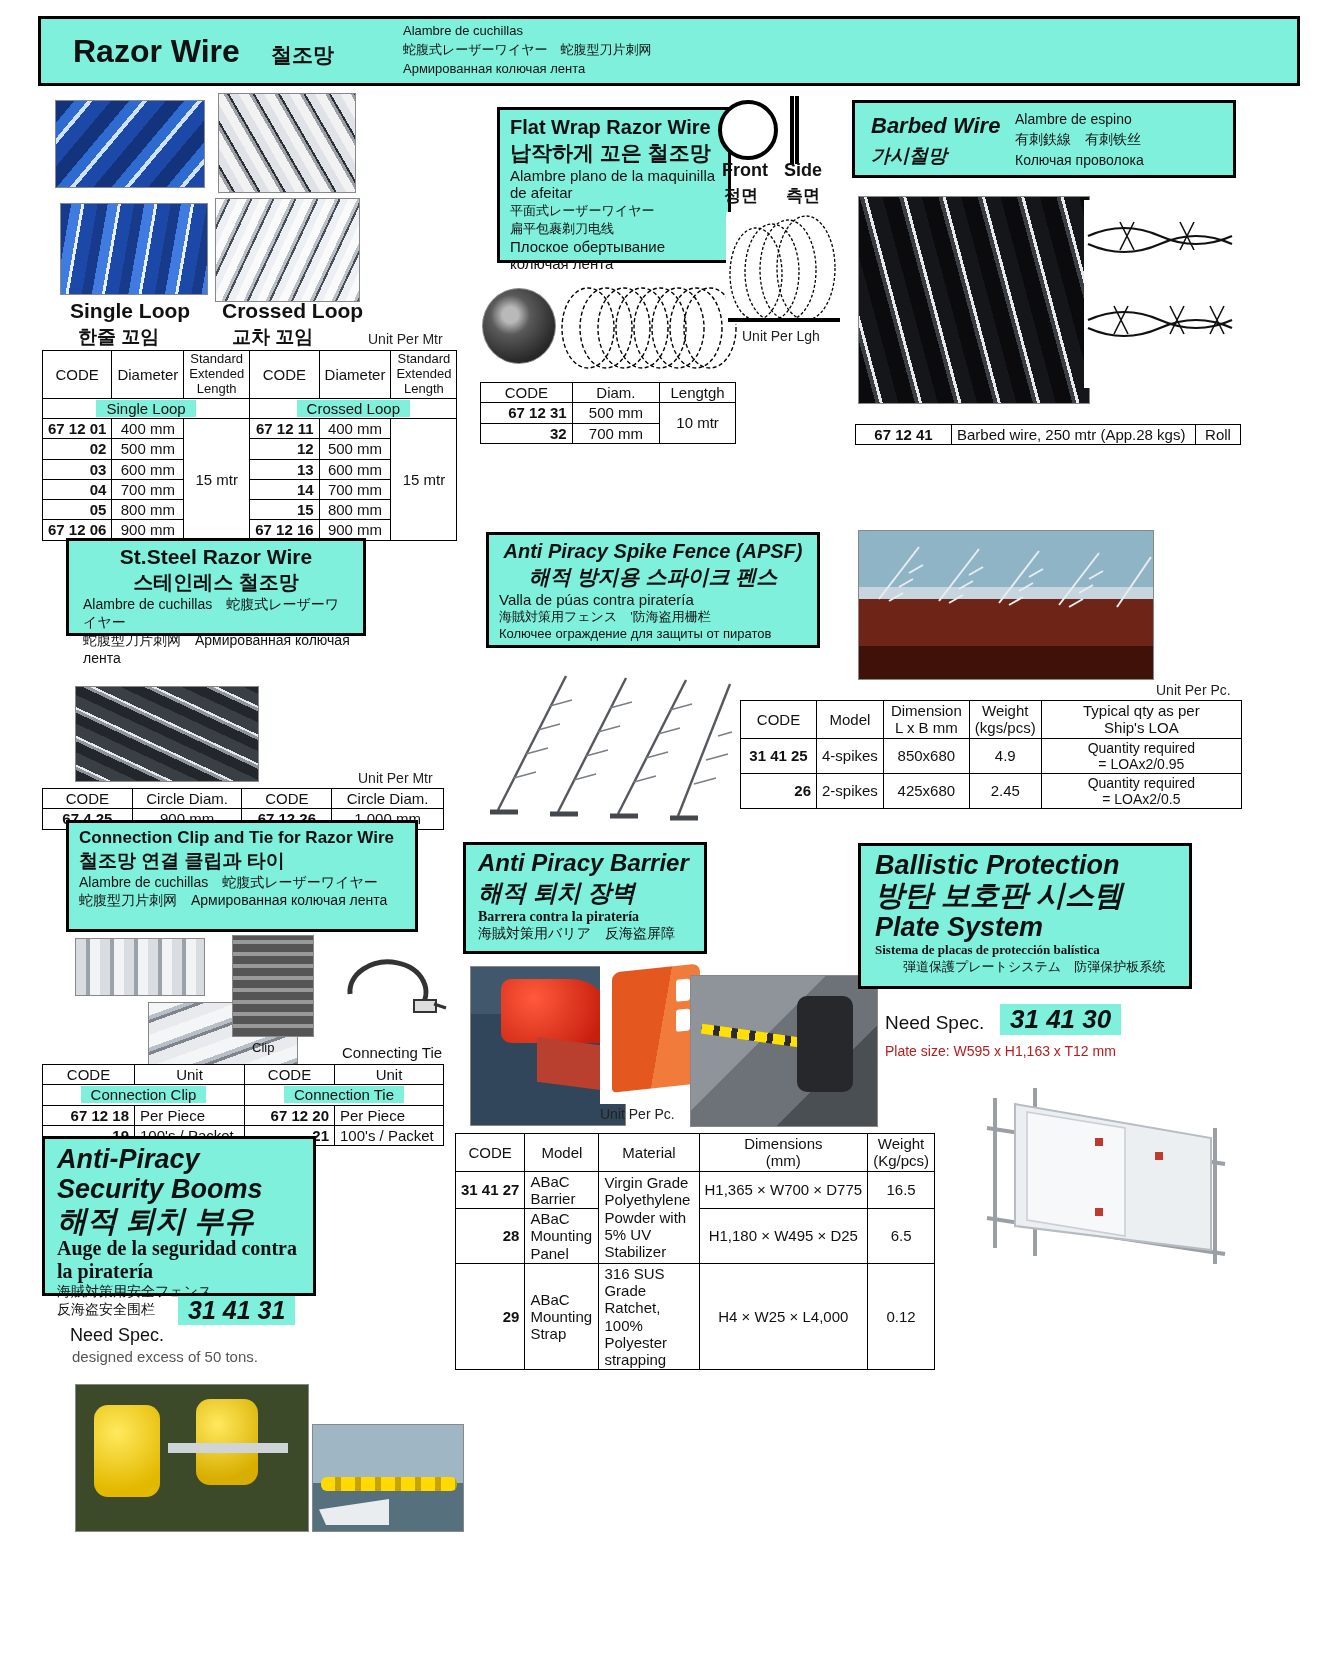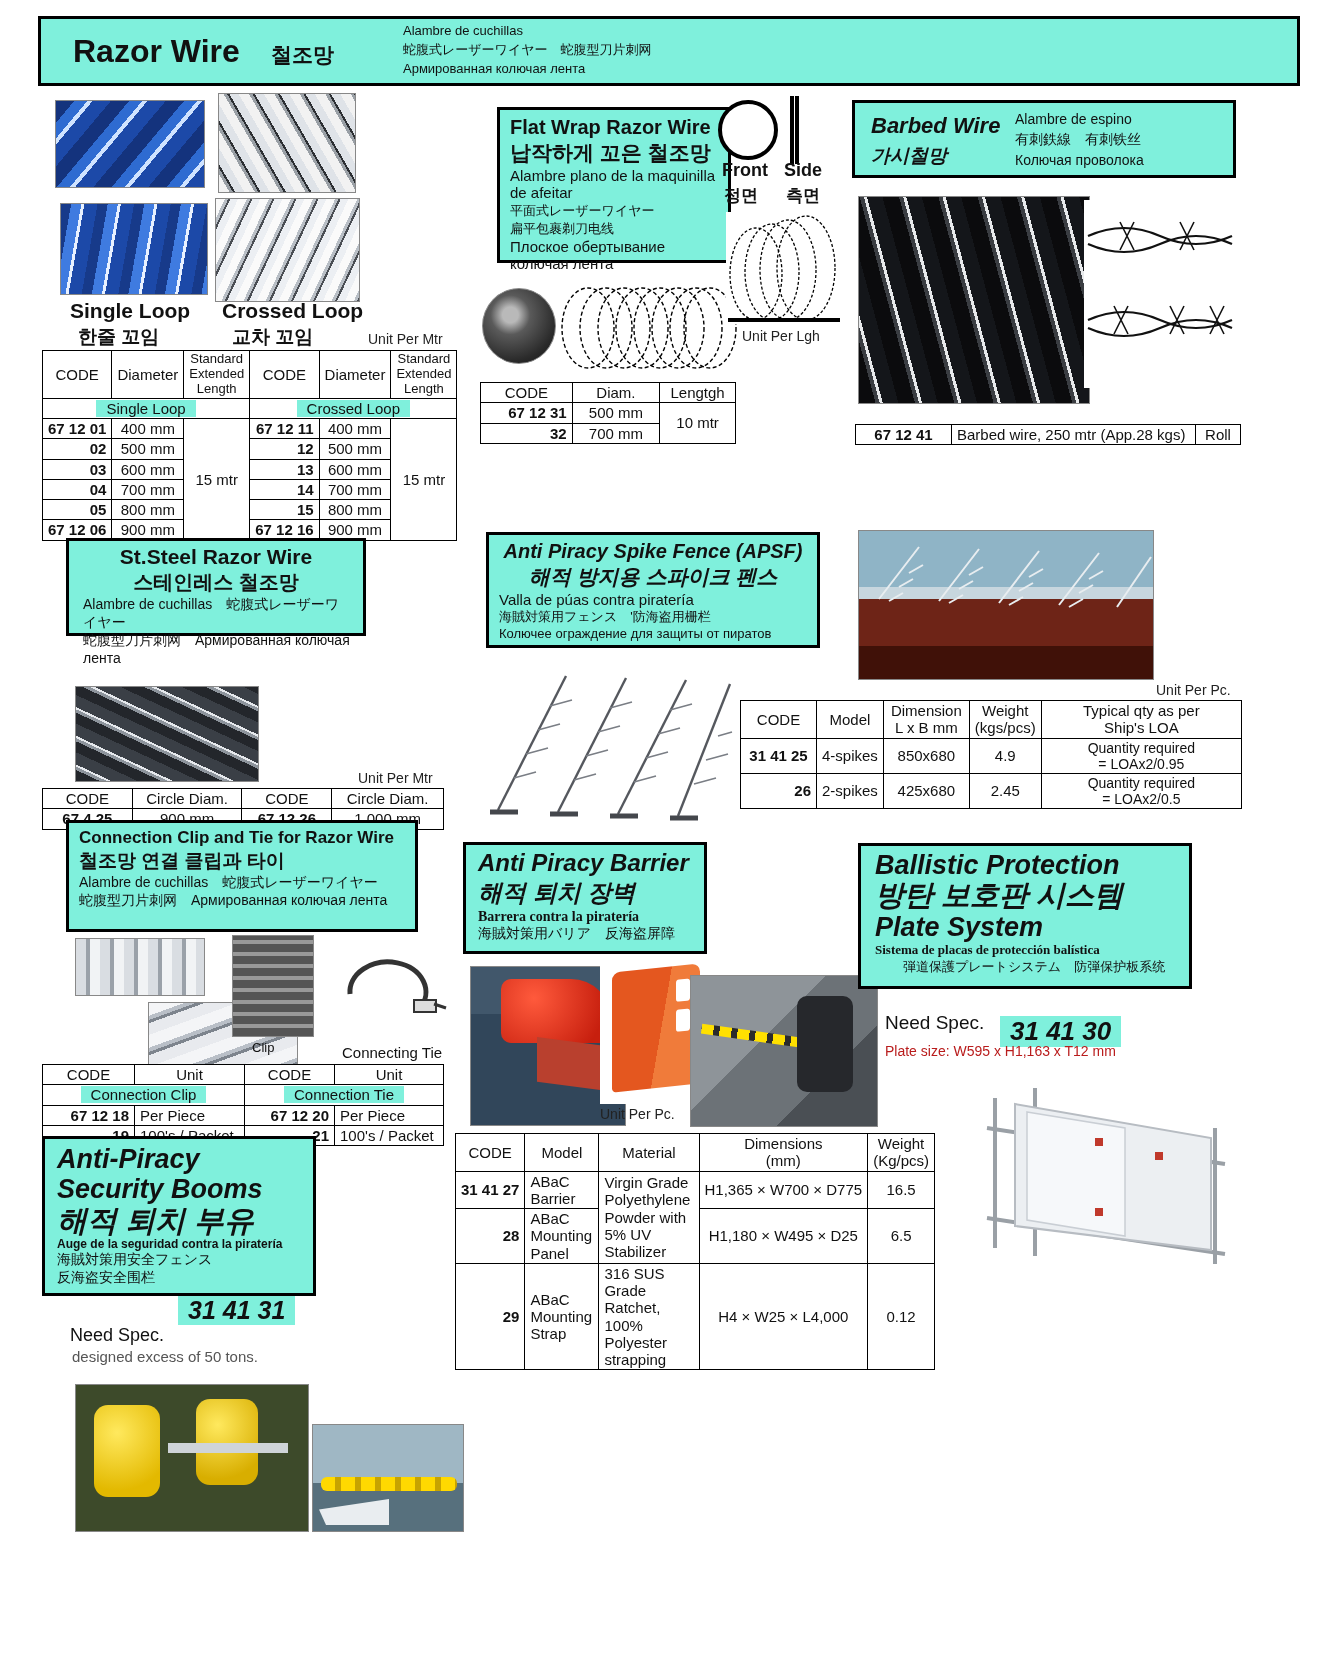--- a/index.html
+++ b/index.html
@@ -343,21 +343,21 @@
       <td class="code">21</td>
       <td class="lft">100's / Packet</td>
     </tr>
   </tbody>
     </table>
 
   <div class="abs cyanbox" style="left:42px; top:1136px; width:274px; height:160px; padding:6px 12px;">
     <div class="b i" style="font-size:27px; line-height:1.1;">Anti-Piracy</div>
     <div class="b i" style="font-size:27px; line-height:1.1;">Security Booms</div>
     <div class="b i" style="font-size:30px; line-height:1.1;">해적 퇴치 부유</div>
-    <div class="b" style="font-size:12px; font-family:Liberation Sans, sans-serif;">Auge de la seguridad contra la piratería</div>
+    <div class="b" style="font-size:20px; font-family:Liberation Serif, serif;">Auge de la seguridad contra la piratería</div>
     <div style="font-size:14px;">海賊対策用安全フェンス</div>
     <div style="font-size:14px;">反海盗安全围栏</div>
   </div>
   <span class="abs b i acc" style="left:178px; top:1296px; font-size:25px;">31 41 31</span>
   <span class="abs" style="left:70px; top:1325px; font-size:18px;">Need Spec.</span>
   <span class="abs" style="left:72px; top:1348px; font-size:15px; color:#555;">designed excess of 50 tons.</span>
   <div class="ph" style="left:75px; top:1384px; width:234px; height:148px; background:linear-gradient(180deg,#3d4a2a 0 100%);">
     <div style="position:absolute; left:18px; top:20px; width:66px; height:92px; background:radial-gradient(circle at 35% 30%,#ffe95e,#e3b900 75%); border-radius:14px;"></div>
     <div style="position:absolute; left:120px; top:14px; width:62px; height:86px; background:radial-gradient(circle at 35% 30%,#ffe95e,#d8ae00 75%); border-radius:14px;"></div>
     <div style="position:absolute; left:92px; top:58px; width:120px; height:10px; background:#cfd4d8;"></div>
@@ -436,21 +436,21 @@
     </table>
 
   <div class="abs cyanbox" style="left:858px; top:843px; width:334px; height:146px; padding:4px 14px;">
     <div class="b i" style="font-size:27px; line-height:1.12;">Ballistic Protection</div>
     <div class="b i" style="font-size:29px; line-height:1.1;">방탄 보호판 시스템</div>
     <div class="b i" style="font-size:27px; line-height:1.12;">Plate System</div>
     <div class="b" style="font-size:13px; font-family:'Liberation Serif',serif;">Sistema de placas de protección balística</div>
     <div style="font-size:13px;margin-left:28px;">弾道保護プレートシステム　防弾保护板系统</div>
   </div>
   <span class="abs" style="left:885px; top:1012px; font-size:19px;">Need Spec.</span>
-  <span class="abs b i acc" style="left:1000px; top:1004px; font-size:26px;margin-top:12px;">31 41 30</span>
+  <span class="abs b i acc" style="left:1000px; top:1004px; font-size:26px;">31 41 30</span>
   <span class="abs" style="left:885px; top:1043px; font-size:14px; color:#b91c1c;">Plate size: W595 x H1,163 x T12 mm</span>
   <div class="ph" style="left:975px; top:1068px; width:266px; height:200px; border:none; background:#fff;">
     <svg width="266" height="200" viewBox="0 0 266 200">
       <g stroke="#9aa0a6" stroke-width="4" fill="none">
         <path d="M20,30 L20,180 M60,20 L60,188 M240,60 L240,196"></path>
         <path d="M12,60 L250,96 M12,150 L250,186"></path>
       </g>
       <polygon points="40,36 236,70 236,182 40,158" fill="#eceff2" stroke="#b7bcc2" stroke-width="2"></polygon>
       <polygon points="52,44 150,60 150,168 52,152" fill="#f6f8fa" stroke="#c9ced4" stroke-width="1.5"></polygon>
       <rect x="120" y="70" width="8" height="8" fill="#c0392b"></rect>

